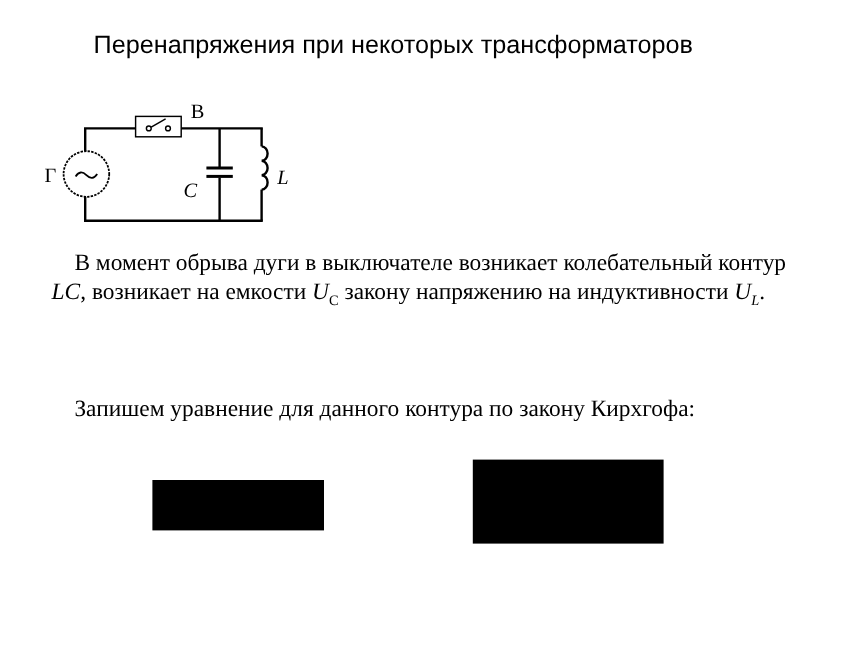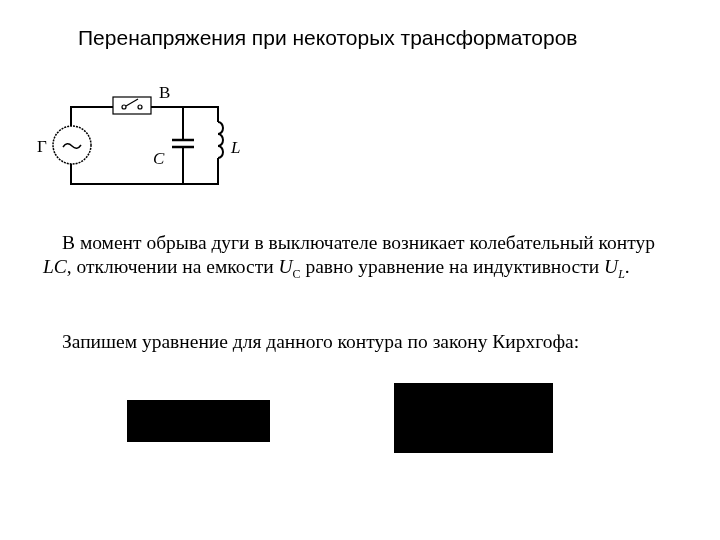--- a/index.html
+++ b/index.html
@@ -7,21 +7,21 @@
     .title {
       position: absolute; left: 78px; top: 26px;
       font-family: "Liberation Sans", sans-serif; font-size: 21px; white-space: nowrap;
     }
     .circuit { position: absolute; left: 0; top: 0; }
     .para {
       position: absolute; left: 43px; top: 208px; width: 650px;
       font-family: "Liberation Serif", serif; font-size: 19.5px; line-height: 23.5px;
     }
     .para .line { white-space: nowrap; }
-    .para .indent { padding-left: 19px; margin-top: 23px; }
+    .para .indent { padding-left: 19px; }
     .it { font-style: italic; text-align: center; }
     .sub { font-size: 12px; vertical-align: -5px; }
     .kirch {
       position: absolute; left: 62px; top: 331px;
       font-family: "Liberation Serif", serif; font-size: 19.5px; white-space: nowrap; text-align: right;
     }
     .formula { position: absolute; background: #000; }
     .f1 { left: 127px; top: 400px; width: 143px; height: 42px; }
     .f2 { left: 394px; top: 383px; width: 159px; height: 70px; }
     .lbl { font-family: "Liberation Serif", serif; }
@@ -61,20 +61,20 @@
   </g>
   <text class="lbl" x="37" y="152" font-size="17">Г</text>
   <text class="lbl" x="159" y="98" font-size="17">В</text>
   <text class="lbl" x="153" y="164" font-size="17" font-style="italic">C</text>
   <text class="lbl" x="231" y="153" font-size="17" font-style="italic">L</text>
 </svg>
 
 <div class="para">
   <div class="line indent">В момент обрыва дуги в выключателе возникает колебательный контур</div>
   <div class="line">
-    <span class="it">LC</span><span>, отключении на емкости </span><span class="it">U</span><span class="sub">C</span><span> равно уравнение на индуктивности </span><span class="it">U</span><span class="sub it">L</span><span>.</span>
+    <span class="it">LC</span><span>, возникает на емкости </span><span class="it">U</span><span class="sub">C</span><span> закону напряжению на индуктивности </span><span class="it">U</span><span class="sub it">L</span><span>.</span>
   </div>
 </div>
 
 <div class="kirch">Запишем уравнение для данного контура по закону Кирхгофа:</div>
 
 <div class="formula f1"></div>
 <div class="formula f2"></div>
 
 </body></html>

